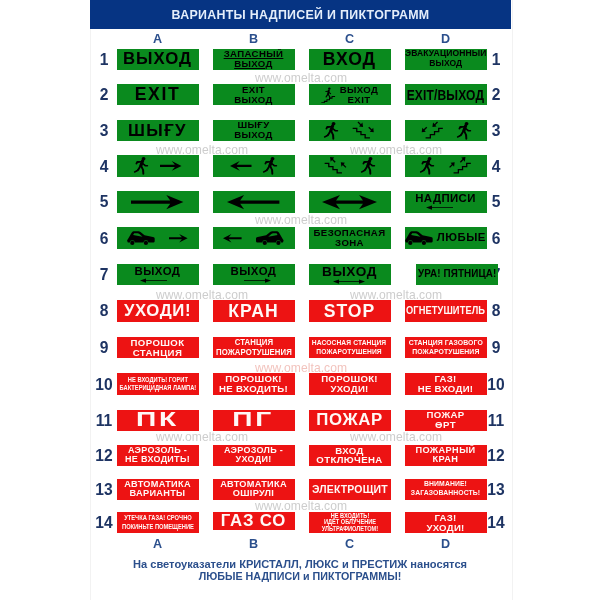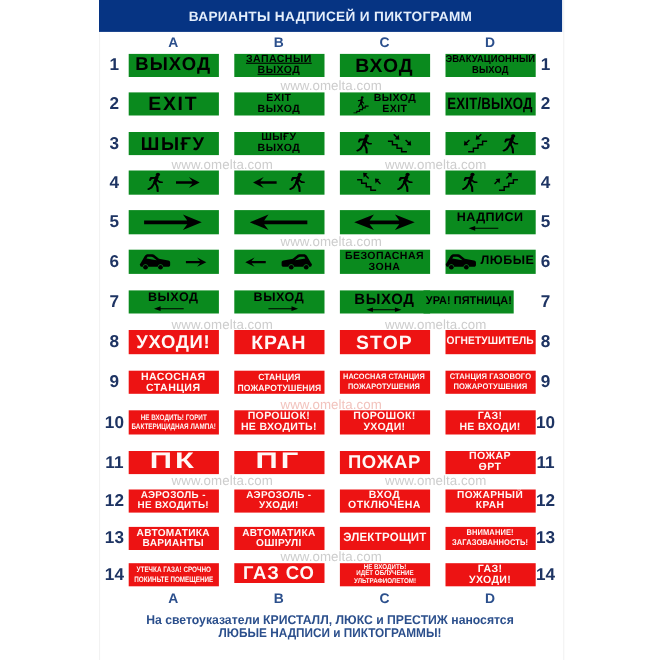--- a/index.html
+++ b/index.html
@@ -477,21 +477,21 @@
               <span style="display:block">ВЫХОД</span>
             </div>
             <span class="ico" style="margin-top: 0px;">
               <svg width="32" height="5.2" viewBox="0 0 128 20" fill="currentColor" xmlns="http://www.w3.org/2000/svg">
                 <path d="M24 8.2 H104 V1.5 L128 10 L104 18.5 V11.8 H24 V18.5 L0 10 L24 1.5 Z"></path>
               </svg>
             </span>
           </div>
         </div>
       </div>
-      <div class="sign green" style="left: 385px; top: 263.7px; width: 82px; height: 21.4px;">
+      <div class="sign green" style="left: 416px; top: 263.7px; width: 82px; height: 21.4px;">
         <div class="iconrow">
           <div class="stack">
             <div class="txt" style="font-size: 10.4px; letter-spacing: 0.1px; line-height: 10.92px; transform: scaleX(0.95);">
               <span style="display:block">УРА! ПЯТНИЦА!</span>
             </div>
           </div>
         </div>
       </div>
       <div class="rownum left" style="top: 305.4px; left: 92px;">8</div>
       <div class="rownum right" style="top: 305.4px; left: 484px;">8</div>
@@ -530,21 +530,21 @@
             </div>
           </div>
         </div>
       </div>
       <div class="rownum left" style="top: 342.2px; left: 92px;">9</div>
       <div class="rownum right" style="top: 342.2px; left: 484px;">9</div>
       <div class="sign red" style="left: 116.5px; top: 337px; width: 82px; height: 21.4px;">
         <div class="iconrow">
           <div class="stack">
             <div class="txt" style="font-size: 9.6px; letter-spacing: 0.4px; line-height: 9.9px;">
-              <span style="display:block">НАСОСНАЯ</span>
+              <span style="display:block">ПОРОШОК</span>
               <span style="display:block">СТАНЦИЯ</span>
             </div>
           </div>
         </div>
       </div>
       <div class="sign red" style="left: 212.5px; top: 337px; width: 82px; height: 21.4px;">
         <div class="iconrow">
           <div class="stack">
             <div class="txt" style="font-size: 8.2px; letter-spacing: 0.1px; line-height: 9.4px; transform: scaleX(0.95);">
               <span style="display:block">СТАНЦИЯ</span>

